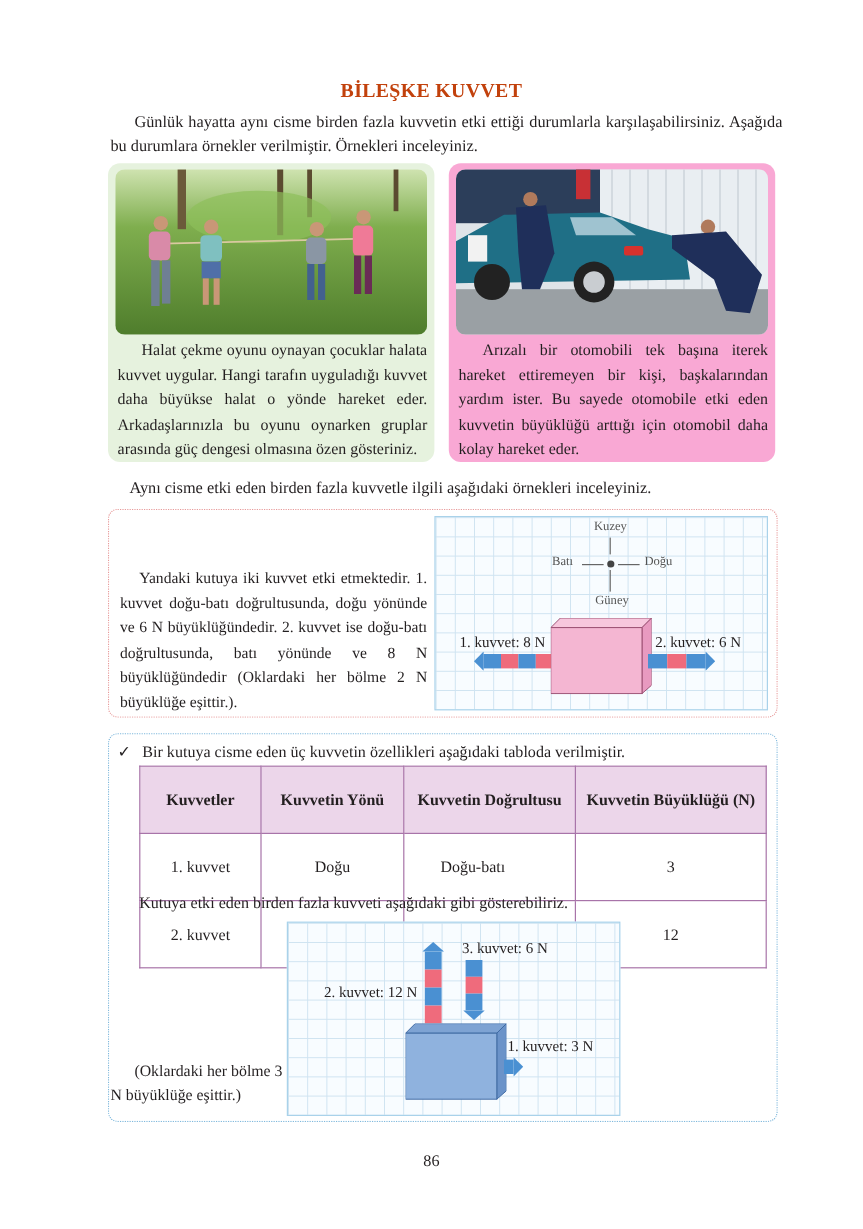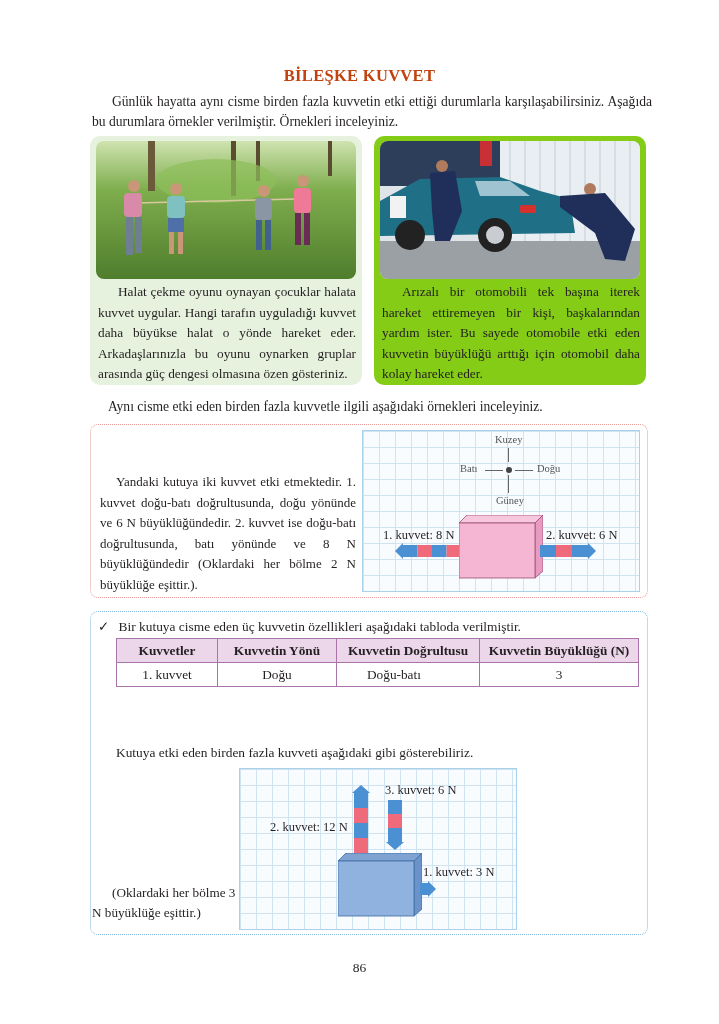--- a/index.html
+++ b/index.html
@@ -5,33 +5,33 @@
   html, body { margin:0; padding:0; background:#ffffff; }
   body { width:719px; height:1024px; position:relative; overflow:hidden;
          font-family:"Liberation Serif", "DejaVu Serif", serif; color:#231f20; }
   .abs { position:absolute; }
   .title { left:0; width:719px; top:66px; text-align:center; font-weight:bold;
            font-size:16.5px; color:#c2410c; letter-spacing:0.3px; }
   .para { font-size:13.6px; line-height:20px; }
   .intro { left:92px; width:560px; top:92px; text-indent:20px; text-align:justify; text-align-last:left; }
   .card { border-radius:10px; }
   .card-green { left:90px; top:136px; width:272px; height:249px; background:#e6f2de;border-radius:10px; }
-  .card-pink  { left:374px; top:136px; width:272px; height:249px; background:#84cc16; }
+  .card-pink  { left:374px; top:136px; width:272px; height:249px; background:#f9a8d4; }
   .photo { position:absolute; left:6px; top:5px; width:260px; height:138px; border-radius:8px; overflow:hidden; }
   .card-text { position:absolute; left:8px; top:146px; width:258px; font-size:13.3px; line-height:20.5px;
                text-align:justify; text-indent:20px; }
   .section-text { left:108px; top:397px; font-size:13.6px; }
   .dotbox { border:1.5px dotted #e79a9a; border-radius:8px; }
   .dotbox-blue { border:1.5px dotted #7fb8dc; border-radius:8px; }
   .grid { background-color:#f8fcff;
           background-image:linear-gradient(#cfe3f1 1px, transparent 1px),
                            linear-gradient(90deg, #cfe3f1 1px, transparent 1px);
           background-size:16px 16px; border:1.5px solid #a9d2ea; }
   table.forces { border-collapse:collapse; font-size:13.3px; }
-  table.forces th, table.forces td { border:1px solid #a874a9; text-align:center; height:23px; padding:0 6px; }
+  table.forces th, table.forces td { border:1px solid #a874a9; text-align:center; height:23px; padding:16px 6px; }
   table.forces th { background:#ecd6ea; font-weight:bold; font-size:13.3px; }
   .lbl { font-size:12.5px; white-space:nowrap; }
   .small { font-size:10.5px; color:#555; }
 </style>
 </head>
 <body>
 
 <div class="abs title">BİLEŞKE KUVVET</div>
 <div class="abs para intro">Günlük hayatta aynı cisme birden fazla kuvvetin etki ettiği durumlarla karşılaşabilirsiniz. Aşağıda bu durumlara örnekler verilmiştir. Örnekleri inceleyiniz.</div>
 
@@ -166,20 +166,26 @@
       <th>Kuvvetin Büyüklüğü (N)</th>
     </tr>
   </thead>
   <tbody>
     <tr>
       <td>1. kuvvet</td>
       <td>Doğu</td>
       <td style="text-align:left; padding-left:30px;">Doğu-batı</td>
       <td>3</td>
     </tr>
+    <tr>
+      <td>2. kuvvet</td>
+      <td>Kuzey</td>
+      <td style="text-align:left; padding-left:30px;">Kuzey-güney</td>
+      <td>12</td>
+    </tr>
   </tbody>
 </table>
 
 <div class="abs para" style="left:116px; top:743px; font-size:13.4px;">Kutuya etki eden birden fazla kuvveti aşağıdaki gibi gösterebiliriz.</div>
 
 <div class="abs grid" style="left:239px; top:768px; width:276px; height:160px;">
   <div class="abs lbl" style="left:145px; top:14px;">3. kuvvet: 6 N</div>
   <div class="abs lbl" style="left:30px; top:51px;">2. kuvvet: 12 N</div>
   <div class="abs lbl" style="left:183px; top:96px;">1. kuvvet: 3 N</div>
 

